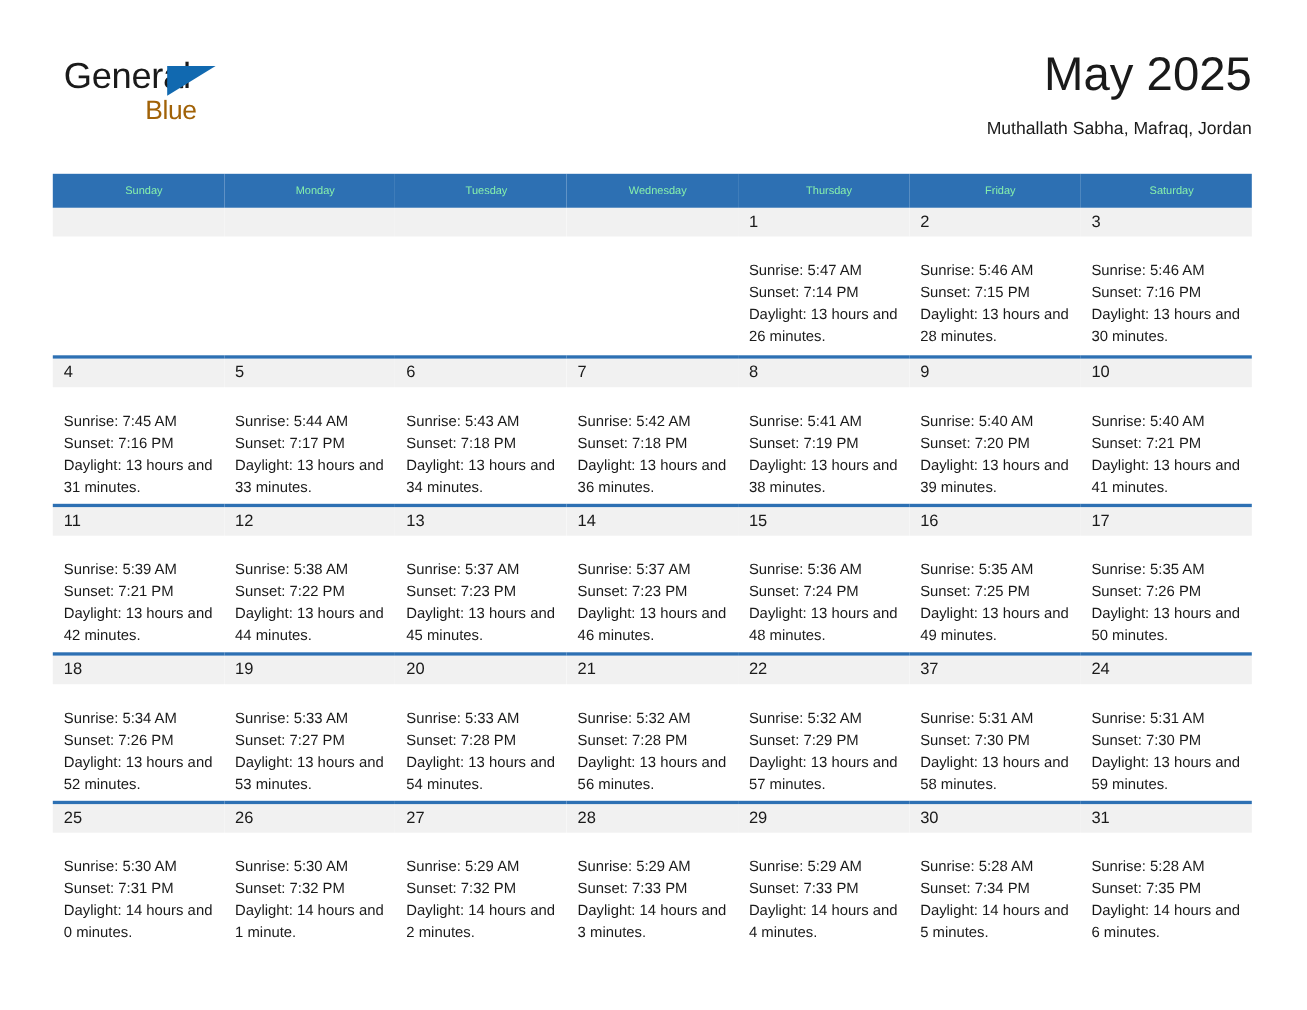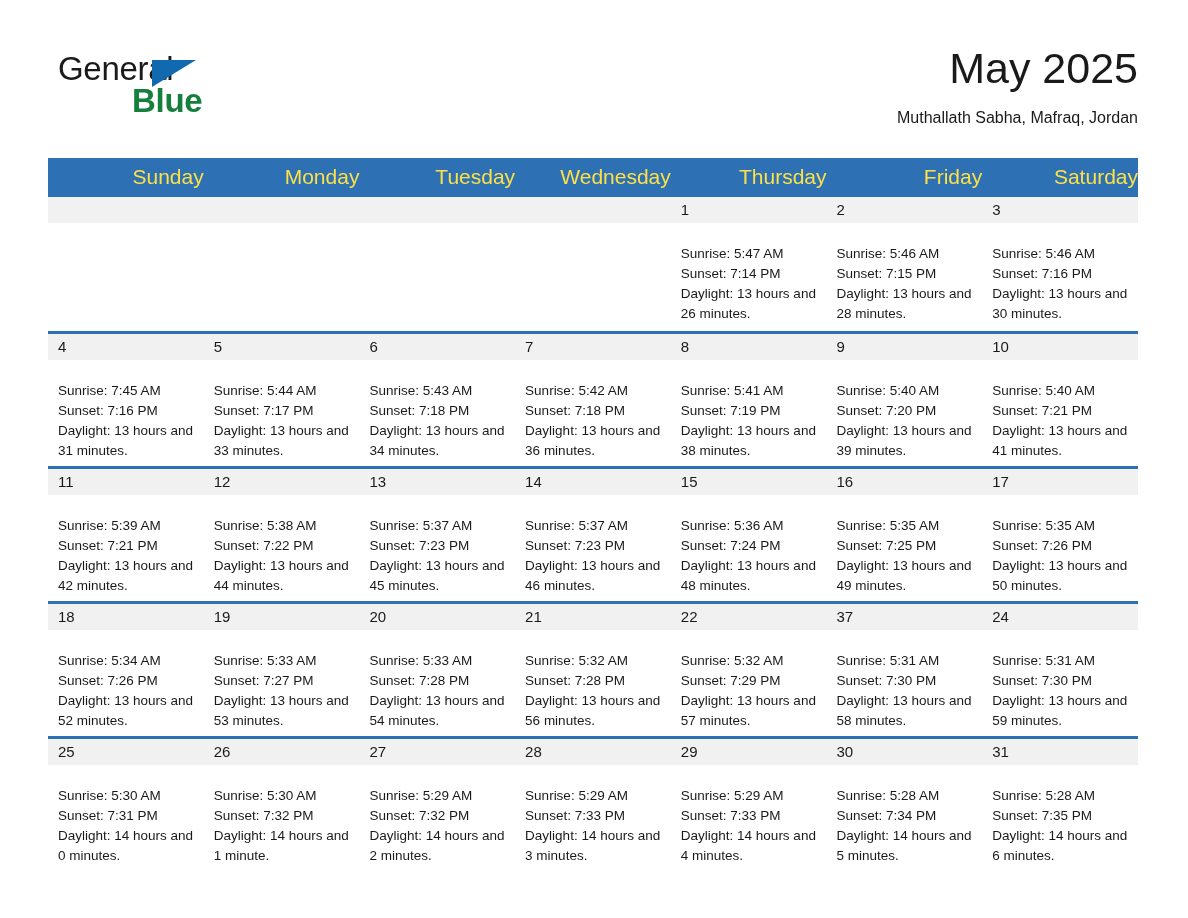--- a/index.html
+++ b/index.html
@@ -53,25 +53,25 @@
     top: 8px;
     width: 0;
     height: 0;
     border-top: 27px solid #1169b0;
     border-right: 44px solid transparent;
   }
   .logo-blue {
     position: absolute;
     left: 74px;
     top: 32px;
-    font-size: 33px;
+    font-size: 24px;
     line-height: 34px;
     letter-spacing: -0.3px;
-    color: #15803d;
-    font-weight: 700;
+    color: #a16207;
+    font-weight: 400;
   }
 
   .title-block {
     position: absolute;
     right: 50px;
     top: 42px;
     text-align: right;
   }
   .cal-title {
     font-size: 43px;
@@ -95,24 +95,24 @@
     top: 158px;
     width: 1090px;
   }
   table.cal-table {
     width: 1090px;
     border-collapse: collapse;
     table-layout: fixed;
   }
   table.cal-table th {
     background: #2d70b3;
-    color: #fde047;
-    font-size: 21px;
+    color: #86efac;
+    font-size: 10px;
     font-weight: 400;
-    text-align: right;
+    text-align: center;
     padding: 7px 0 8px 10px;
     height: 31px;
     border: none;
   }
   td.day-cell {
     vertical-align: top;
     padding: 0;
     border: none;
     border-top: 3px solid #2d70b3;
     height: 135px;

